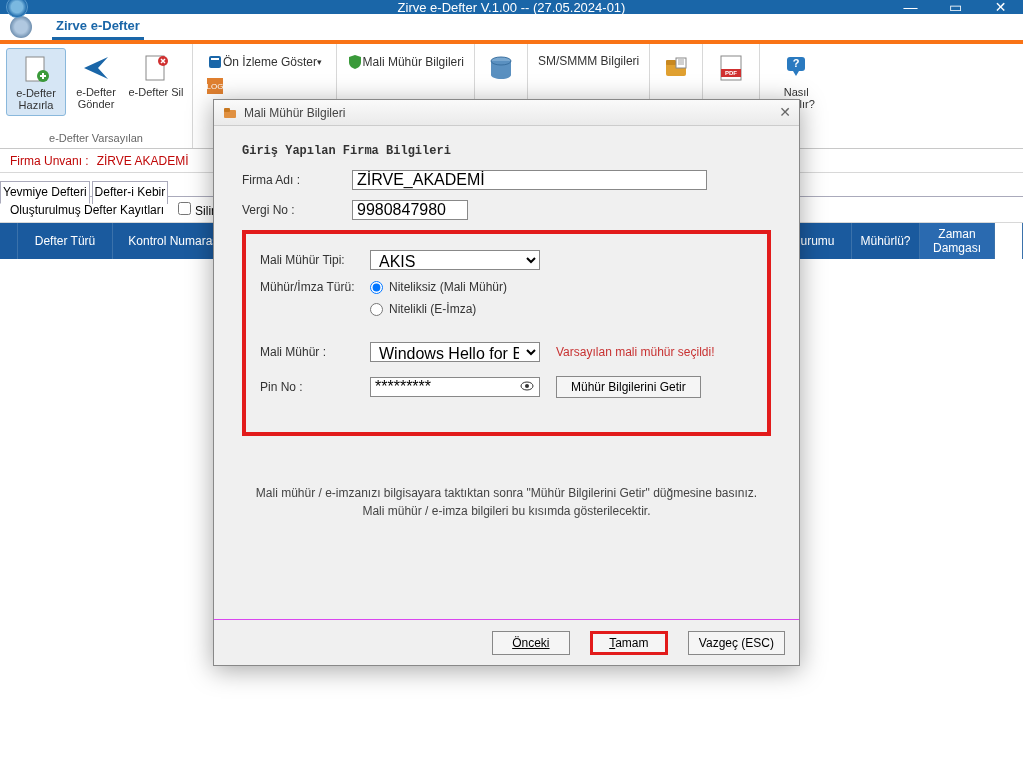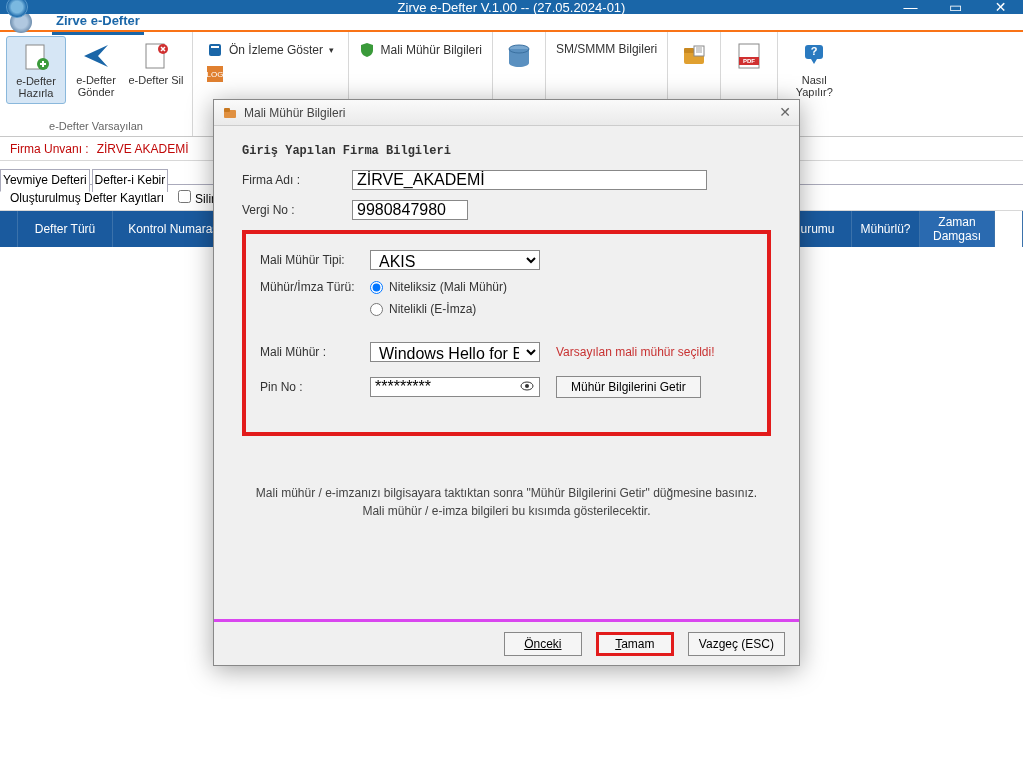--- a/index.html
+++ b/index.html
@@ -6,34 +6,34 @@
 body { width: 1023px; height: 771px; background: #fff; position: relative; overflow: hidden; }
 
 
 .titlebar { height: 14px; background: #1a66a8; color: #fff; display: flex; align-items: center; position: relative; font-size: 13px; }
 .titlebar .icon-left { width: 22px; height: 22px; margin-left: 6px; background: radial-gradient(circle,#7ab8e0 40%,#1a66a8 70%); border-radius: 50%; border:1px solid #5a9acc; }
 .titlebar .title { position: absolute; left: 50%; transform: translateX(-50%); }
 .titlebar .win-controls { position: absolute; right: 0; display: flex; }
 .titlebar .win-controls div { width: 45px; height: 30px; display: flex; align-items: center; justify-content: center; font-size: 14px; cursor: pointer; }
 
 
-.ribbon-header { height: 18px; display: flex; align-items: center; padding-left: 10px; background: #fff; border-bottom: 2px solid #f97316; }
+.ribbon-header { height: 30px; display: flex; align-items: center; padding-left: 10px; background: #fff; border-bottom: 4px solid #f97316; }
 .ribbon-header .app-icon { width: 22px; height: 22px; background: radial-gradient(circle,#b0c8e0 40%,#7090b0 70%); border-radius: 50%; margin-right: 20px; }
 .ribbon-header .tab-label { font-size: 13px; font-weight: bold; color: #1a66a8; border-bottom: 3px solid #1a66a8; padding: 4px 4px; }
 
 
 .ribbon { height: 105px; background: #fff; border-bottom: 1px solid #c8c8c8; display: flex; }
 .ribbon-group { border-right: 1px solid #d8d8d8; display: flex; flex-direction: column; align-items: center; padding: 4px 6px 2px; position: relative; }
 .ribbon-large-btn { display: flex; flex-direction: column; align-items: center; justify-content: flex-start; width: 60px; padding: 4px 2px; font-size: 11px; color: #333; text-align: center; cursor: pointer; border-radius: 3px; }
 .ribbon-large-btn.active { background: #d6e6f5; border: 1px solid #8ab8dc; }
 .ribbon-large-btn .ricon { width: 32px; height: 32px; margin-bottom: 2px; display: flex; align-items: center; justify-content: center; }
 .ribbon-group-row { display: flex; }
 .ribbon-group-label { font-size: 11px; color: #666; margin-top: auto; padding: 2px 0; }
 .ribbon-small-row { display: flex; flex-direction: column; gap: 4px; align-items: flex-start; padding: 4px; }
-.ribbon-small-btn { display: flex; align-items: center; gap: 6px; font-size: 12px; color: #333; padding: 2px 4px; cursor: pointer; }
+.ribbon-small-btn { display: flex; align-items: center; font-size: 12px; color: #333; padding: 2px 4px; cursor: pointer; }
 .ribbon-small-btn .sicon { width: 16px; height: 16px; display:flex;align-items:center;justify-content:center; }
 
 
 .firma-row { height: 24px; padding: 2px 10px; font-size: 12px; display: flex; align-items: center; gap: 8px; border-bottom: 1px solid #d8d8d8; }
 .firma-row .val { color: #c00808; font-weight: 500; }
 
 
 .tabs-row { height: 24px; display: flex; border-bottom: 1px solid #aab; font-size: 12px; }
 .tabs-row .tab { padding: 3px 2px; border: 1px solid #aab; border-bottom: none; background: #fff; margin-right: 2px; position: relative; top: 8px; cursor:pointer;text-align:right; }
 .tabs-row .tab.active { background: #fff; border-bottom: 1px solid #fff; }
@@ -65,21 +65,21 @@
 .frow .lbl { width: 110px; color: #333; }
 .frow input[type=text], .frow select { height: 20px; font-size: 16px; border: 1px solid #888; padding: 1px 4px; background:#fff; }
 .redbox { border: 4px solid #e21b1b; padding: 16px 14px 24px; margin-top: 10px; }
 .radio-row { display:flex; align-items:center; gap:6px; margin-bottom:8px;}
 .hint { color: #c83232; font-size: 12px; margin-left: 16px; white-space:nowrap;}
 .pin-wrap { position: relative; display: inline-block; }
 .eye { position: absolute; right: 6px; top: 2px; cursor:pointer; font-size:13px; }
 .getir-btn { margin-left: 16px; height: 22px; padding: 0 14px; font-size: 12px; border: 1px solid #888; background: #f5f5f5; cursor:pointer; }
 
 .modal-info { text-align: center; font-size: 12px; color: #444; margin-top: 48px; line-height: 1.5; padding: 0 10px;}
-.modal-footer { height: 46px; border-top: 3px solid #d946ef; display: flex; align-items: center; justify-content: flex-end; gap: 14px; padding: 16px 14px; background:#f0f0f0; }
+.modal-footer { height: 46px; border-top: 1px solid #d946ef; display: flex; align-items: center; justify-content: flex-end; gap: 20px; padding: 16px 14px; background:#f0f0f0; }
 .modal-footer button { height: 24px; min-width: 78px; font-size: 12px; border: 1px solid #888; background: #f5f5f5; cursor: pointer; padding: 0 10px;}
 .modal-footer button.primary-outline { border: 3px solid #e21b1b; }
 .modal-footer button .u { text-decoration: underline; }
 </style>
 </head>
 <body>
 
 <div class="titlebar">
   <div class="icon-left"></div>
   <div class="title">Zirve e-Defter V.1.00  -- (27.05.2024-01)</div>

